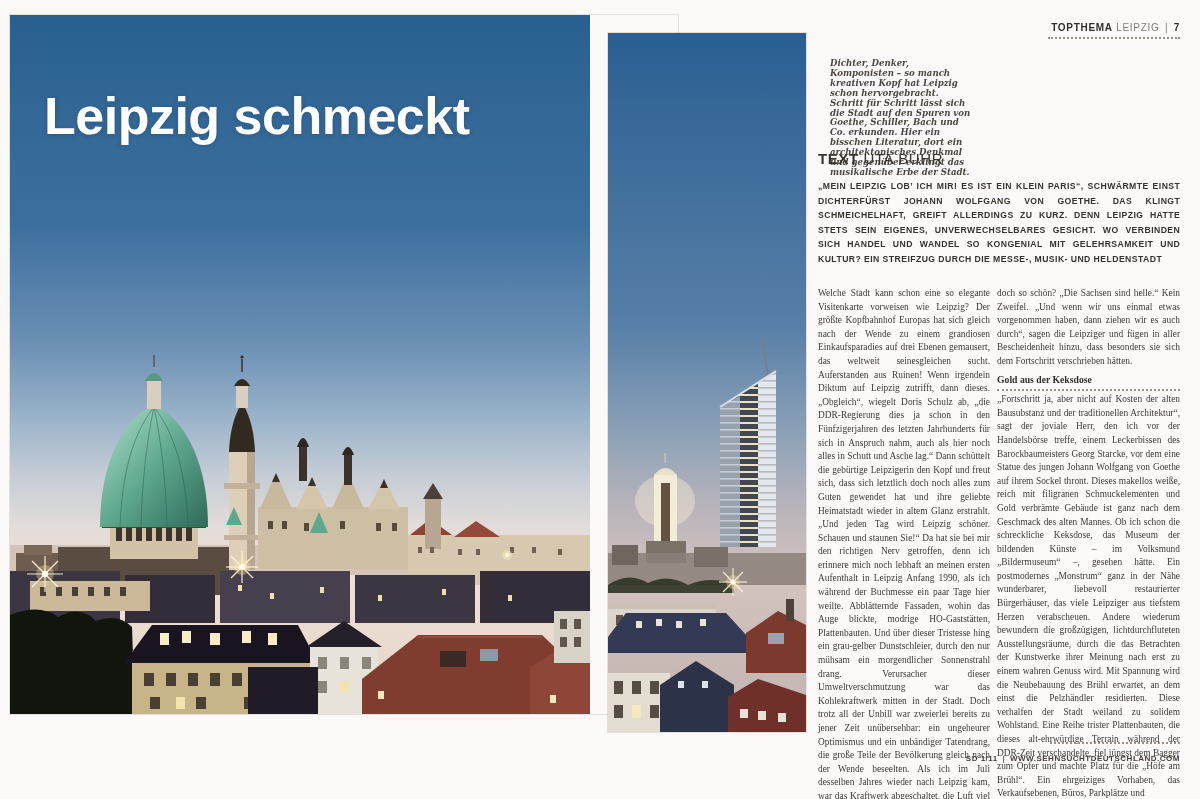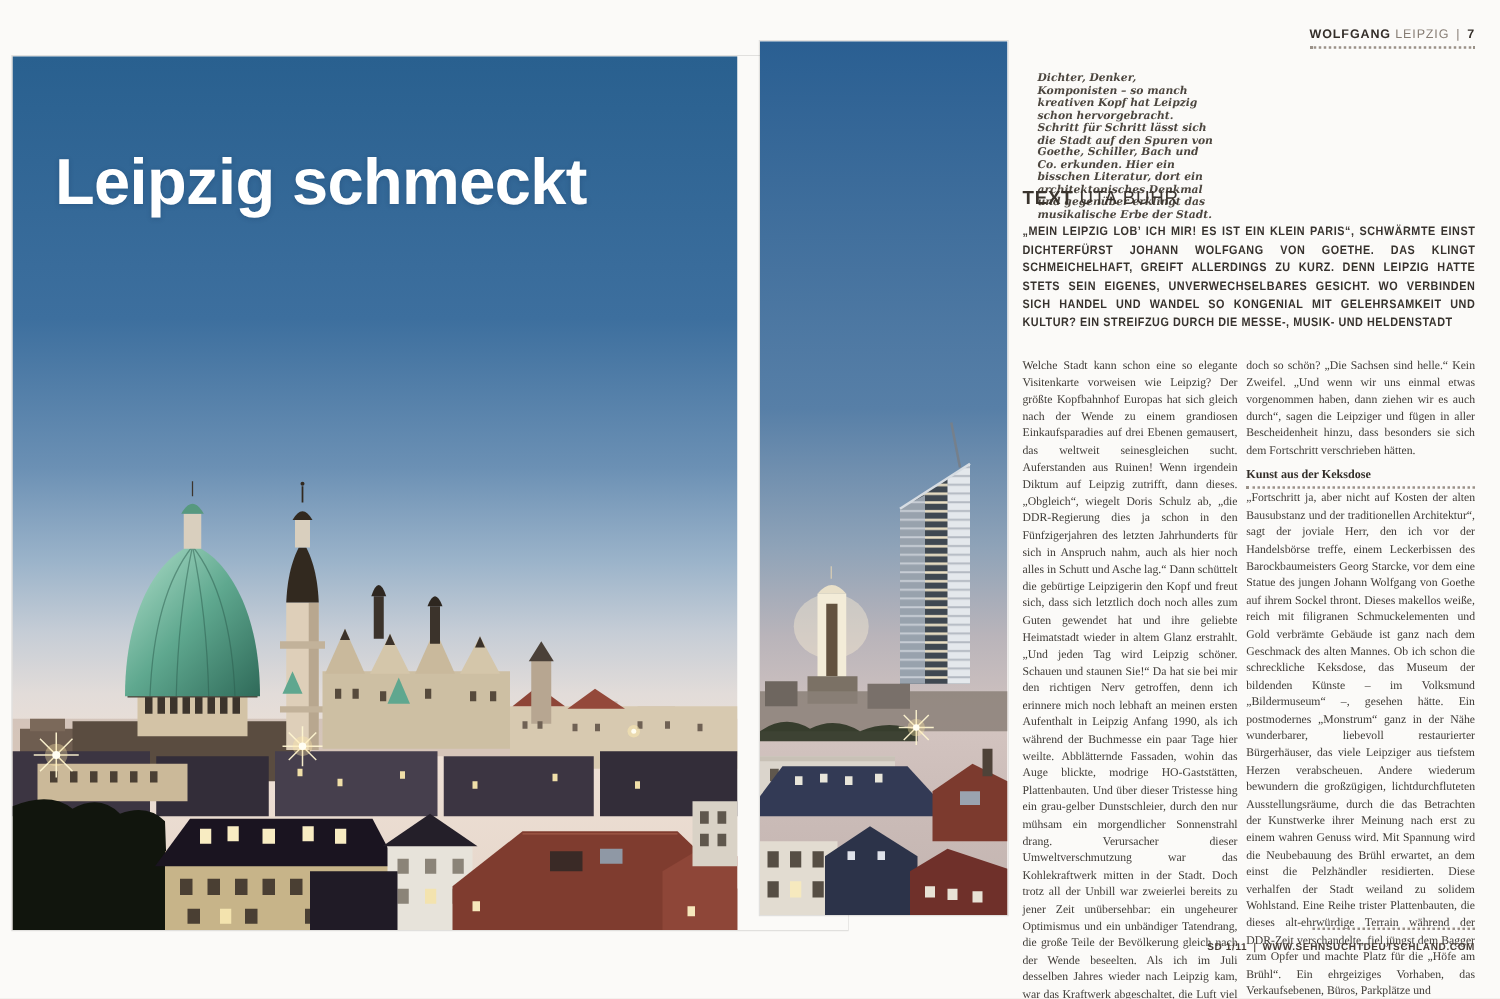--- a/index.html
+++ b/index.html
@@ -1,19 +1,19 @@
 <!DOCTYPE html>
 <html lang="de"><head>
 <meta charset="utf-8">
 <style>
   html,body{margin:0;padding:0;background:#e7e5e1;}
   .canvas{position:relative;width:1200px;height:799px;background:#fbfaf8;overflow:hidden;
           font-family:"Liberation Sans",sans-serif;color:#3d3934;}
   
-  .photo-left{position:absolute;left:10px;top:45px;width:668px;height:699px;box-shadow:0 0 0 1px rgba(0,0,0,.10);}
+  .photo-left{position:absolute;left:10px;top:15px;width:668px;height:699px;box-shadow:0 0 0 1px rgba(0,0,0,.10);}
   .photo-right{position:absolute;left:608px;top:33px;width:198px;height:699px;box-shadow:0 0 0 1px rgba(0,0,0,.10);}
   .photo-left svg,.photo-right svg{display:block;}
   .cover-title{position:absolute;left:34px;top:70px;margin:0;color:#ffffff;font-weight:bold;
                font-size:52px;line-height:63px;letter-spacing:-0.5px;
                font-family:"Liberation Sans",sans-serif;text-shadow:0 1px 4px rgba(15,45,80,.25);}
   .cover-title span{display:block;}
   
   .textcol{position:absolute;left:818px;top:0;width:362px;height:799px;}
   .pageheader{position:absolute;top:22px;right:0;font-size:10px;letter-spacing:.7px;white-space:nowrap;}
   .pageheader .sec{font-weight:bold;color:#342e29;}
@@ -378,21 +378,21 @@
             <rect x="150" y="678" width="8" height="9"></rect>
           <rect x="170" y="680" width="8" height="9"></rect>
         </g>
       </g>
     </svg>
   </figure>
 
   <div class="textcol">
 
     <div class="pageheader">
-      <span class="sec">WOLFGANG</span>
+      <span class="sec">TOPTHEMA</span>
       <span class="topic">LEIPZIG</span>
       <span class="div">|</span>
       <span class="pno">7</span>
     </div>
     <div class="hdr-dots"></div>
 
     <p class="intro">Dichter, Denker, Komponisten – so manch kreativen Kopf hat Leipzig schon hervorgebracht. Schritt für Schritt lässt sich die Stadt auf den Spuren von Goethe, Schiller, Bach und Co. erkunden. Hier ein bisschen Literatur, dort ein architektonisches Denkmal und gegenüber erklingt das musikalische Erbe der Stadt.</p>
 
     <div class="byline">
       <span class="lbl">TEXT</span>
@@ -400,21 +400,21 @@
     </div>
 
     <p class="lead">„MEIN LEIPZIG LOB’ ICH MIR! ES IST EIN KLEIN PARIS“, SCHWÄRMTE EINST DICHTERFÜRST JOHANN WOLFGANG VON GOETHE. DAS KLINGT SCHMEICHELHAFT, GREIFT ALLERDINGS ZU KURZ. DENN LEIPZIG HATTE STETS SEIN EIGENES, UNVERWECHSELBARES GESICHT. WO VERBINDEN SICH HANDEL UND WANDEL SO KONGENIAL MIT GELEHRSAMKEIT UND KULTUR? EIN STREIFZUG DURCH DIE MESSE-, MUSIK- UND HELDENSTADT</p>
 
     <div class="cols">
       <div class="col col1">
         <p>Welche Stadt kann schon eine so elegante Visitenkarte vorweisen wie Leipzig? Der größte Kopfbahnhof Europas hat sich gleich nach der Wende zu einem grandiosen Einkaufsparadies auf drei Ebenen gemausert, das weltweit seinesgleichen sucht. Auferstanden aus Ruinen! Wenn irgendein Diktum auf Leipzig zutrifft, dann dieses. „Obgleich“, wiegelt Doris Schulz ab, „die DDR-Regierung dies ja schon in den Fünfzigerjahren des letzten Jahrhunderts für sich in Anspruch nahm, auch als hier noch alles in Schutt und Asche lag.“ Dann schüttelt die gebürtige Leipzigerin den Kopf und freut sich, dass sich letztlich doch noch alles zum Guten gewendet hat und ihre geliebte Heimatstadt wieder in altem Glanz erstrahlt. „Und jeden Tag wird Leipzig schöner. Schauen und staunen Sie!“ Da hat sie bei mir den richtigen Nerv getroffen, denn ich erinnere mich noch lebhaft an meinen ersten Aufenthalt in Leipzig Anfang 1990, als ich während der Buchmesse ein paar Tage hier weilte. Abblätternde Fassaden, wohin das Auge blickte, modrige HO-Gaststätten, Plattenbauten. Und über dieser Tristesse hing ein grau-gelber Dunstschleier, durch den nur mühsam ein morgendlicher Sonnenstrahl drang. Verursacher dieser Umweltverschmutzung war das Kohlekraftwerk mitten in der Stadt. Doch trotz all der Unbill war zweierlei bereits zu jener Zeit unübersehbar: ein ungeheurer Optimismus und ein unbändiger Tatendrang, die große Teile der Bevölkerung gleich nach der Wende beseelten. Als ich im Juli desselben Jahres wieder nach Leipzig kam, war das Kraftwerk abgeschaltet, die Luft viel sauberer und der Bauboom in vollem Gang. Und bis zum heutigen Tag hat diese Dynamik nicht nachgelassen. Wie heißt es</p>
       </div>
       <div class="col col2">
         <p>doch so schön? „Die Sachsen sind helle.“ Kein Zweifel. „Und wenn wir uns einmal etwas vorgenommen haben, dann ziehen wir es auch durch“, sagen die Leipziger und fügen in aller Bescheidenheit hinzu, dass besonders sie sich dem Fortschritt verschrieben hätten.</p>
-        <div class="subhead">Kunst aus der Keksdose</div>
+        <div class="subhead">Gold aus der Keksdose</div>
         <p>„Fortschritt ja, aber nicht auf Kosten der alten Bausubstanz und der traditionellen Architektur“, sagt der joviale Herr, den ich vor der Handelsbörse treffe, einem Leckerbissen des Barockbaumeisters Georg Starcke, vor dem eine Statue des jungen Johann Wolfgang von Goethe auf ihrem Sockel thront. Dieses makellos weiße, reich mit filigranen Schmuckelementen und Gold verbrämte Gebäude ist ganz nach dem Geschmack des alten Mannes. Ob ich schon die schreckliche Keksdose, das Museum der bildenden Künste – im Volksmund „Bildermuseum“ –, gesehen hätte. Ein postmodernes „Monstrum“ ganz in der Nähe wunderbarer, liebevoll restaurierter Bürgerhäuser, das viele Leipziger aus tiefstem Herzen verabscheuen. Andere wiederum bewundern die großzügigen, lichtdurchfluteten Ausstellungsräume, durch die das Betrachten der Kunstwerke ihrer Meinung nach erst zu einem wahren Genuss wird. Mit Spannung wird die Neubebauung des Brühl erwartet, an dem einst die Pelzhändler residierten. Diese verhalfen der Stadt weiland zu solidem Wohlstand. Eine Reihe trister Plattenbauten, die dieses alt-ehrwürdige Terrain während der DDR-Zeit verschandelte, fiel jüngst dem Bagger zum Opfer und machte Platz für die „Höfe am Brühl“. Ein ehrgeiziges Vorhaben, das Verkaufsebenen, Büros, Parkplätze und</p>
       </div>
     </div>
 
     <div class="pagefooter">
       <span class="ftr-dots"></span>
       <span class="ftr-text">
         <span>SD 1/11</span>
         <span class="div">|</span>
         <span>WWW.SEHNSUCHTDEUTSCHLAND.COM</span>

